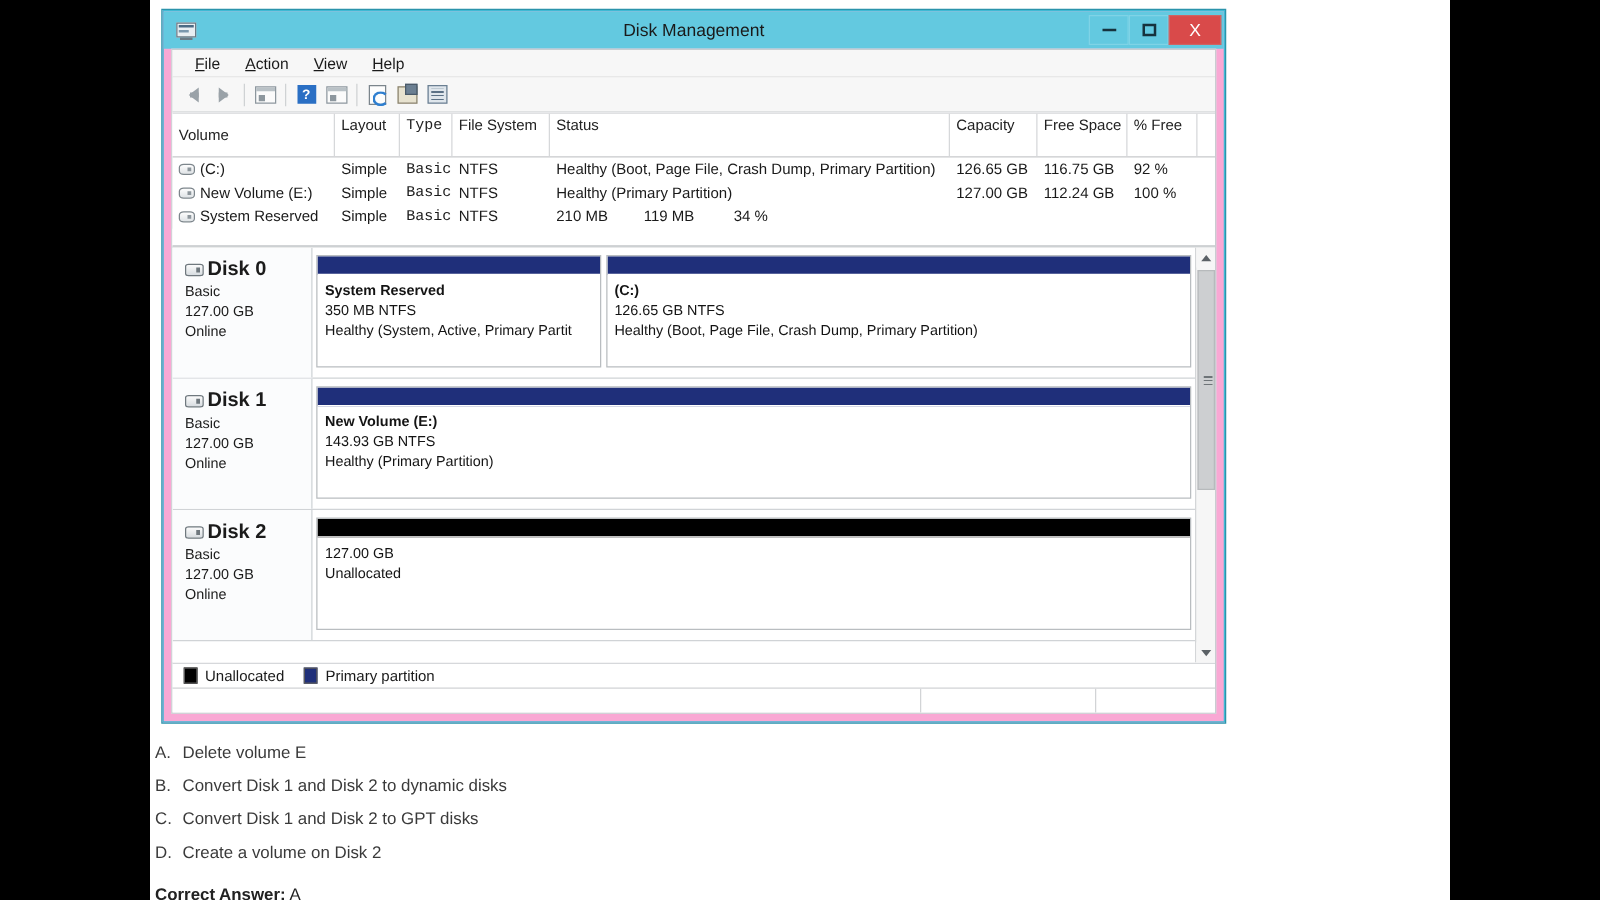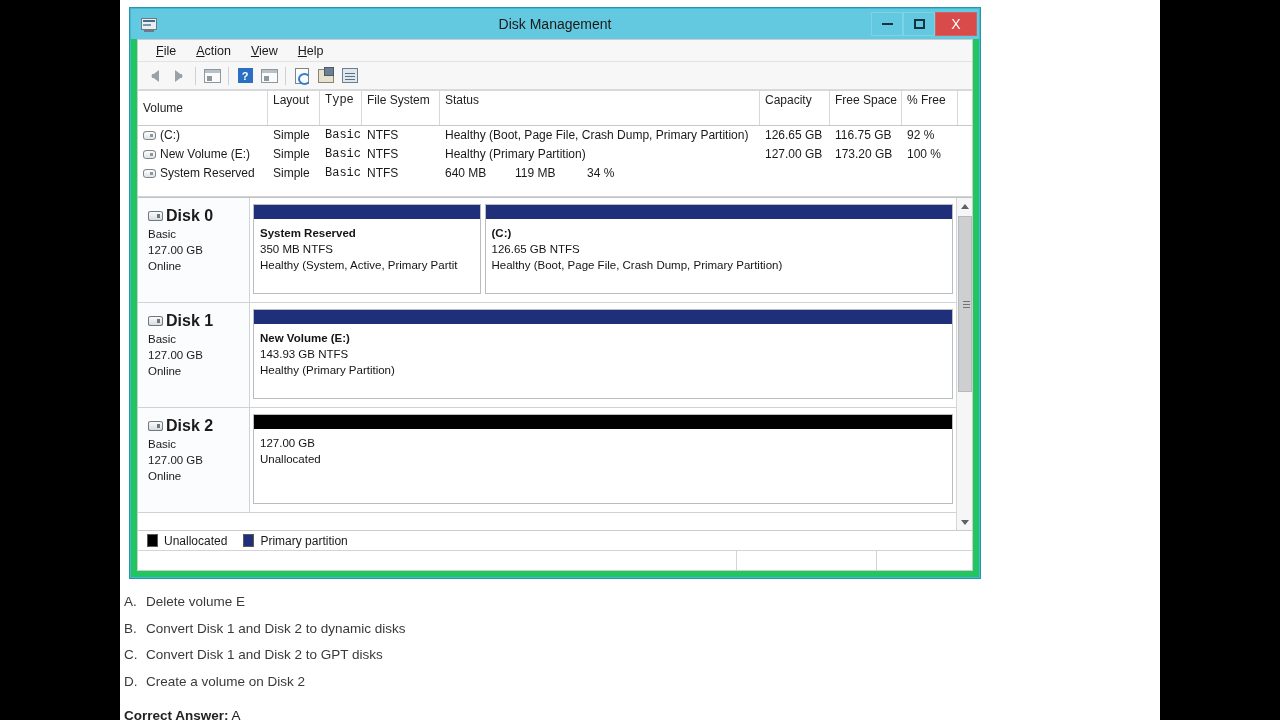--- a/index.html
+++ b/index.html
@@ -21,21 +21,21 @@
     background: #000000;
   }
   .letterbox.left  { left: 0;   width: 120px; }
   .letterbox.right { right: 0;  width: 120px; }
 
   
   #window {
     position: absolute;
     left: 130px; top: 8px;
     width: 850px; height: 570px;
-    background: #22c55e;
+    background: #f9a8d4;
     border: 1px solid #3fb9d4;
     box-shadow: 0 0 0 1px #2b93ab;
   }
   .titlebar {
     position: relative;
     height: 30px;
     background: #63c9e0;
     display: flex; align-items: center;
   }
   .title-icon {
@@ -522,33 +522,33 @@
         <div class="vol-row">
           <div class="cell c-volume">
             <span class="drv-ico"></span>
             <span>New Volume (E:)</span>
           </div>
           <div class="cell c-layout">Simple</div>
           <div class="cell c-type">Basic</div>
           <div class="cell c-fs">NTFS</div>
           <div class="cell c-status">Healthy (Primary Partition)</div>
           <div class="cell c-cap">127.00 GB</div>
-          <div class="cell c-free">173.20 GB</div>
+          <div class="cell c-free">112.24 GB</div>
           <div class="cell c-pfree">100 %</div>
         </div>
 
         <div class="vol-row">
           <div class="cell c-volume">
             <span class="drv-ico"></span>
             <span>System Reserved</span>
           </div>
           <div class="cell c-layout">Simple</div>
           <div class="cell c-type">Basic</div>
           <div class="cell c-fs">NTFS</div>
-          <div class="cell c-cap">640 MB</div>
+          <div class="cell c-cap">210 MB</div>
           <div class="cell c-free">119 MB</div>
           <div class="cell c-pfree">34 %</div>
         </div>
 
         <div class="vol-pad"></div>
       </div>
 
       <div class="gfx-wrap">
         <div class="gfx-pane">
 

